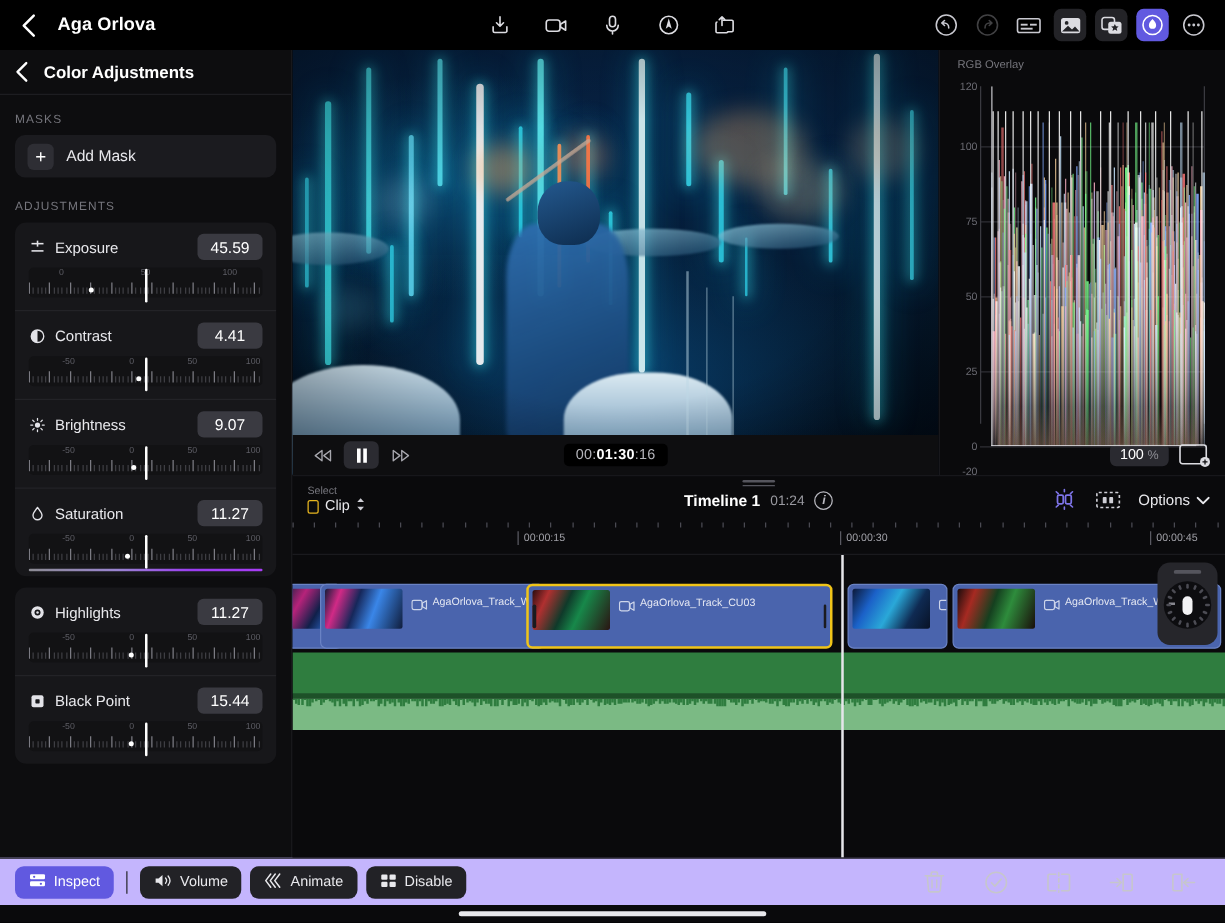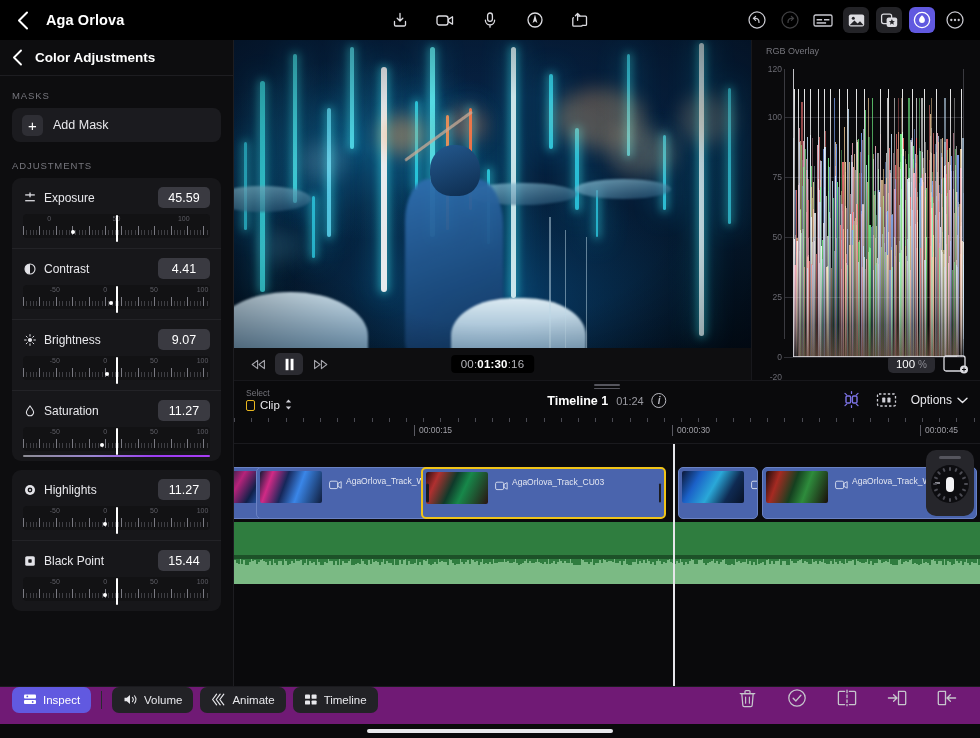--- a/index.html
+++ b/index.html
@@ -343,22 +343,22 @@
     width: 38px; height: 38px; border-radius: 50%; background: #0d0d10;
     margin-top: 6px; position: relative;
     display: flex; align-items: center; justify-content: center;
   }
   .jog-nub { width: 8px; height: 15px; background: #f2f2f4; border-radius: 4px; }
   .jog-mark { position: absolute; width: 2px; height: 4px; background: #4c4c54; border-radius: 1px; }
   .jog-minus { position: absolute; left: 4px; top: 17px; width: 5px; height: 1.5px; background: #86868e; }
 
   
   .bottombar {
-    height: 38px; background: #701a75; flex: none;
-    display: flex; align-items: flex-start; padding: 0 12px;
+    height: 38px; background: #c4b5fd; flex: none;
+    display: flex; align-items: center; padding: 0 12px;
     border-top: 1px solid #1a1a1e;
   }
   .bb-left { display: flex; align-items: center; gap: 7px; }
   .bb-pill {
     height: 26px; background: #222226; border-radius: 7px;
     display: flex; align-items: center; gap: 6px; padding: 0 11px;
     font-size: 11.5px; color: #e8e8ec; cursor: pointer;
   }
   .bb-pill.accent { background: #6159e0; color: #fff; }
   .bb-divider { width: 1px; height: 18px; background: #2a2a30; margin: 0 3px; }
@@ -2182,21 +2182,21 @@
       </div>
       <div class="bb-pill">
         <span>
           <svg width="14" height="13" viewBox="0 0 14 13">
               <rect x="1" y="1.6" width="5" height="4.2" rx="0.9" fill="#e8e8ec"></rect>
               <rect x="7.6" y="1.6" width="5" height="4.2" rx="0.9" fill="#e8e8ec"></rect>
               <rect x="1" y="7.4" width="5" height="4.2" rx="0.9" fill="#e8e8ec"></rect>
               <rect x="7.6" y="7.4" width="5" height="4.2" rx="0.9" fill="#e8e8ec"></rect>
             </svg>
         </span>
-        <span>Timeline</span>
+        <span>Disable</span>
       </div>
     </div>
 
     <div class="bb-right">
       <div class="bb-ico">
         <svg width="17" height="19" viewBox="0 0 17 19">
             <path d="M2.8 4.6 h11.4 l-1 11.6 a1.4 1.4 0 0 1 -1.4 1.3 H5.2 a1.4 1.4 0 0 1 -1.4 -1.3 Z" stroke="#c6c6cc" stroke-width="1.25" fill="none" stroke-linejoin="round"></path>
             <path d="M1.2 4.6 h14.6 M6 4.6 V2.6 a1 1 0 0 1 1 -1 h3 a1 1 0 0 1 1 1 v2" stroke="#c6c6cc" stroke-width="1.25" fill="none" stroke-linecap="round"></path>
             <path d="M6.6 8 v6.2 M10.4 8 v6.2" stroke="#c6c6cc" stroke-width="1.15" stroke-linecap="round"></path>
           </svg>

